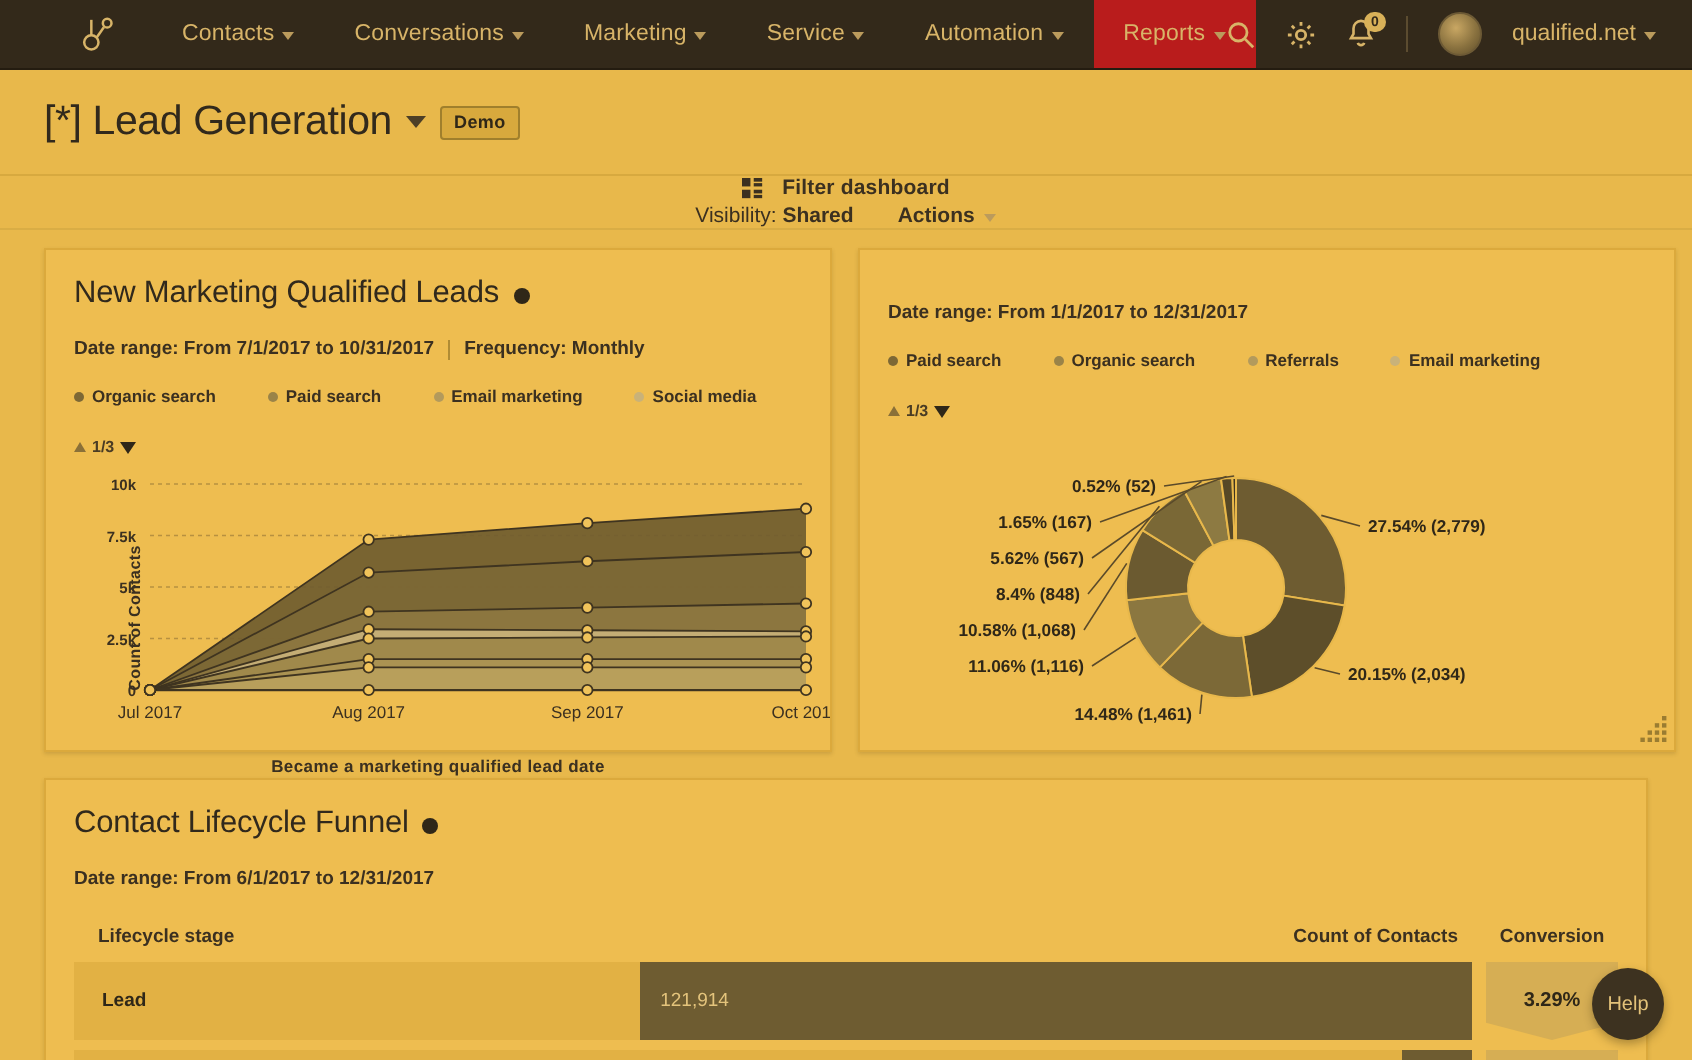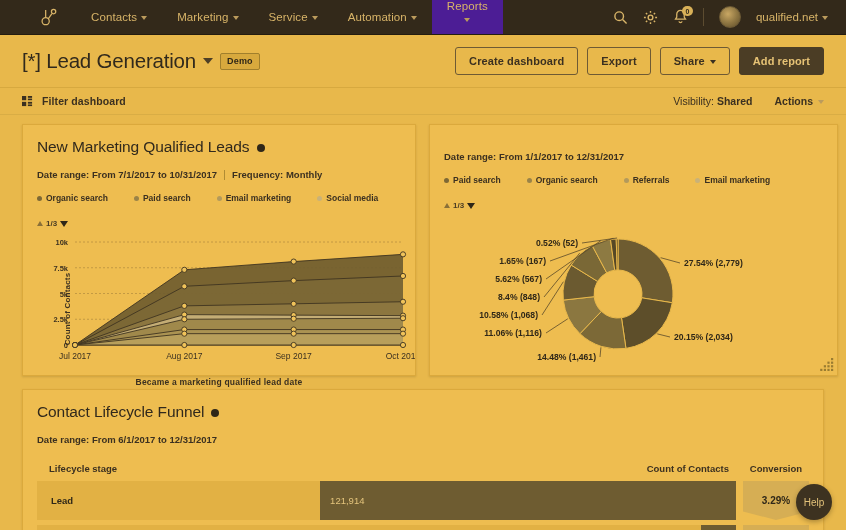--- a/index.html
+++ b/index.html
@@ -24,21 +24,21 @@
     margin-left: 22px;
   }
   #logo svg { display: block; }
   .navitems { display: flex; align-items: center; height: 100%; }
   .navitem {
     color: #d8b468; font-size: 11.5px; letter-spacing: .1px;
     padding: 0 15px; height: 100%;
     display: flex; align-items: center; gap: 4px;
     cursor: pointer; white-space: nowrap;
   }
-  .navitem.active { background: #4c1d95; flex-direction: column; }
+  .navitem.active { background: #b91c1c; }
   .caret-s {
     width: 0; height: 0;
     border-left: 3.5px solid transparent; border-right: 3.5px solid transparent;
     border-top: 4px solid #bb9b5c;
     display: inline-block; margin-top: 2px;
   }
   #navright {
     position: absolute; right: 18px; top: 0; height: 100%;
     display: flex; align-items: center; gap: 15px;
   }
@@ -96,20 +96,21 @@
   .btn.primary {
     background: #4b3d25; border-color: #4b3d25; color: #e6c275;
   }
   .btn .caret-s { border-top-color: #3b3020; }
 
   
   #filterbar {
     height: 27px; padding: 0 22px;
     display: flex; align-items: center; justify-content: space-between;
     border-bottom: 1px solid #d9ad45;
+    flex-direction: column;
   }
   #filterleft { display: flex; align-items: center; gap: 9px; }
   #filterlabel { font-size: 10.5px; font-weight: bold; color: #3b3020; letter-spacing: .1px; }
   #filterright { display: flex; align-items: center; gap: 22px; justify-content: center; }
   .fr-text { font-size: 10.5px; font-weight: bold; color: #3b3020; }
   .fr-text .lighter { font-weight: normal; }
   #actionsdd { display: flex; align-items: center; gap: 5px; cursor: pointer; }
 
   
   #dash { padding: 9px 22px 0; }
@@ -232,20 +233,24 @@
       <path d="M10.9 14.6l4.6-6.6" stroke="#d8b468" stroke-width="1.5" fill="none"></path>
     </svg>
   </div>
 
   <div class="navitems">
     <div class="navitem">
       <span>Contacts</span>
       <i class="caret-s"></i>
     </div>
     <div class="navitem">
+      <span>Conversations</span>
+      <i class="caret-s"></i>
+    </div>
+    <div class="navitem">
       <span>Marketing</span>
       <i class="caret-s"></i>
     </div>
     <div class="navitem">
       <span>Service</span>
       <i class="caret-s"></i>
     </div>
     <div class="navitem">
       <span>Automation</span>
       <i class="caret-s"></i>
@@ -285,35 +290,20 @@
       <i class="caret-s"></i>
     </div>
   </div>
 </div>
 
 <div id="pageheader">
   <div id="titlewrap">
     <h1 id="pagetitle">[*] Lead Generation</h1>
     <i class="caret-d"></i>
     <span id="demobadge">Demo</span>
-  </div>
-  <div id="headerbtns">
-    <button class="btn">
-      <span>Create dashboard</span>
-    </button>
-    <button class="btn">
-      <span>Export</span>
-    </button>
-    <button class="btn">
-      <span>Share</span>
-      <i class="caret-s"></i>
-    </button>
-    <button class="btn primary">
-      <span>Add report</span>
-    </button>
   </div>
 </div>
 
 <div id="filterbar">
   <div id="filterleft">
     <svg width="11" height="11" viewBox="0 0 12 12">
       <g fill="#3b3020">
         <rect x="0" y="0" width="4.6" height="4.6"></rect>
         <rect x="6.4" y="0" width="4.6" height="2"></rect>
         <rect x="6.4" y="2.8" width="4.6" height="1.8"></rect>

